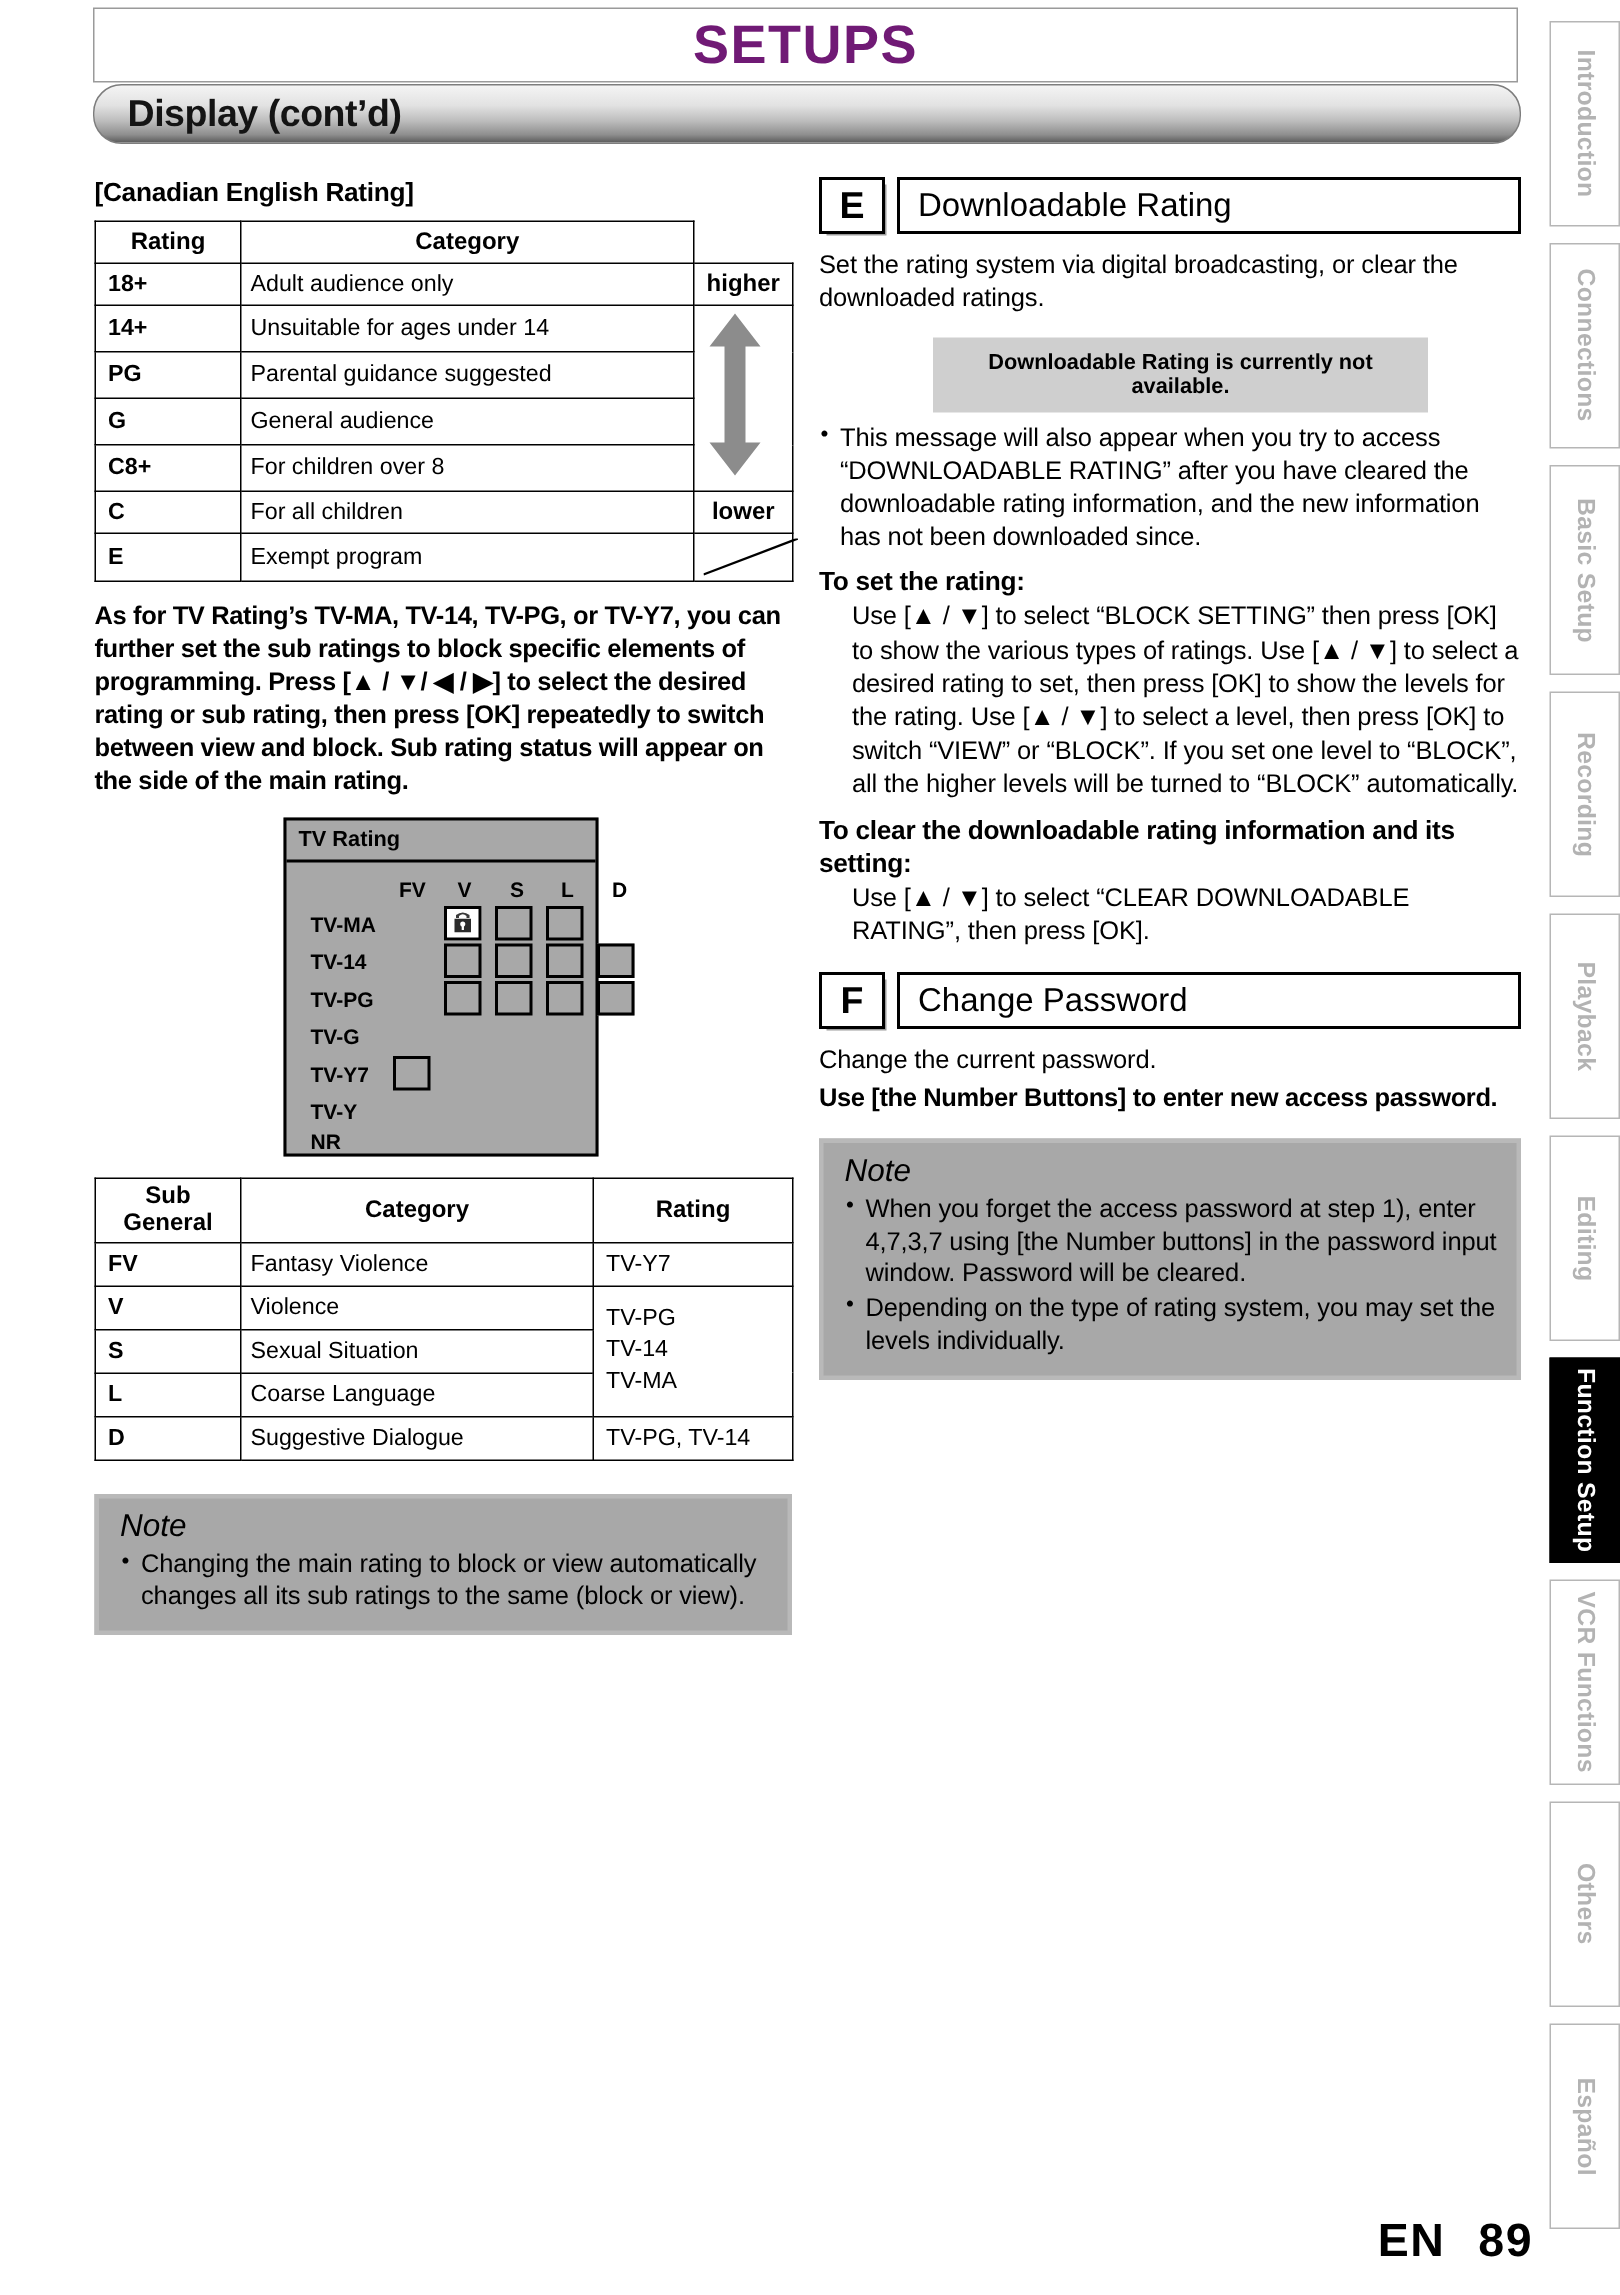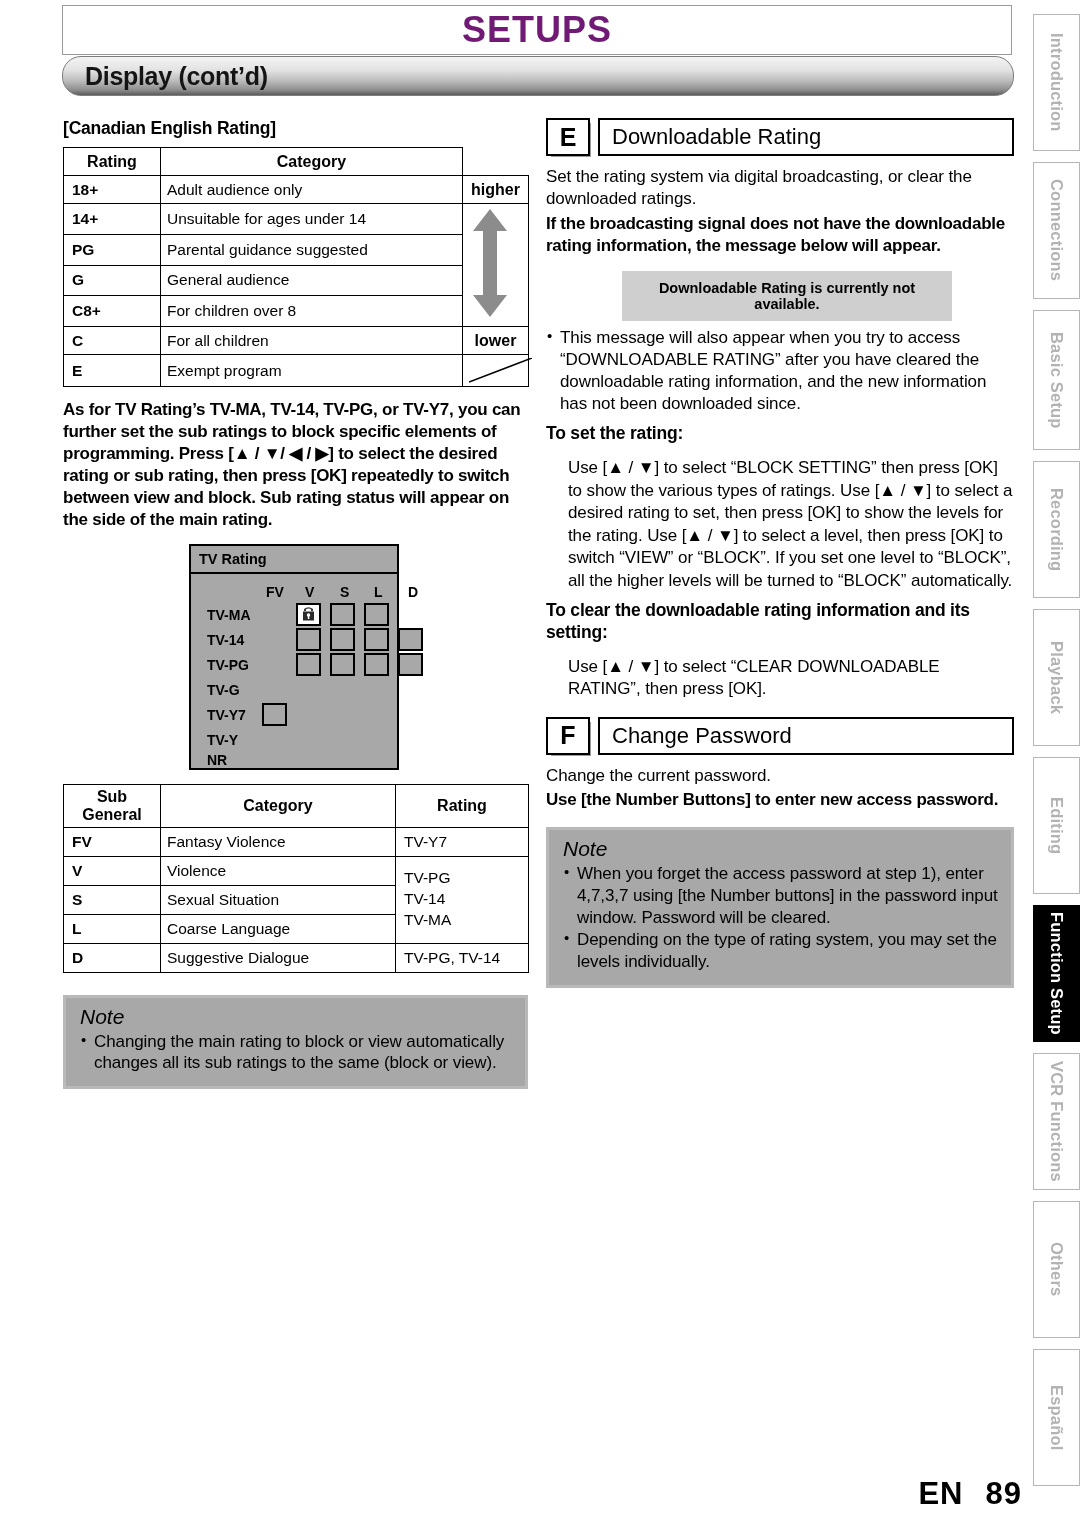--- a/index.html
+++ b/index.html
@@ -113,21 +113,21 @@
   .osdmsg{
     background:#cfcfcf;font-size:14.5px;font-weight:bold;color:#000;
     padding:9px 10px;margin:14px 0 6px 76px;width:330px;box-sizing:border-box;text-align:center;
   }
 
   ul.bullets{margin:4px 0 0 0;padding:0;list-style:none;}
   ul.bullets li{font-size:17px;line-height:1.30;position:relative;padding-left:14px;letter-spacing:-0.1px;}
   ul.bullets li:before{content:"\2022";position:absolute;left:1px;top:-1px;font-size:15px;}
 
   p.hdbold{font-size:17.5px;font-weight:bold;margin:8px 0 0 0;letter-spacing:-0.2px;line-height:1.25;}
-  p.indent{font-size:17px;line-height:1.32;margin:12px 0 0 22px;letter-spacing:-0.1px;}
+  p.indent{font-size:17px;line-height:1.32;margin:1px 0 0 22px;letter-spacing:-0.1px;}
 
   
   .tabs{position:absolute;left:1033px;top:14px;width:47px;}
   .tab{
     width:47px;border:1px solid #b6b6b6;background:#fff;box-sizing:border-box;
     display:flex;align-items:center;justify-content:center;margin-bottom:11px;
   }
   .tab span{
     writing-mode:vertical-rl;text-orientation:mixed;
     font-size:16.5px;font-weight:bold;color:#b3b3b3;letter-spacing:0.2px;white-space:nowrap;
@@ -316,21 +316,20 @@
 
   <div class="col-right">
 
     <div class="letterrow">
       <div class="lettershadow"></div>
       <div class="letterbox">E</div>
       <div class="letterlabel">Downloadable Rating</div>
     </div>
 
     <p class="plain">Set the rating system via digital broadcasting, or clear the downloaded ratings.</p>
-    <p class="bld" style="margin-top:2px;">If the broadcasting signal does not have the downloadable rating information, the message below will appear.</p>
 
     <div class="osdmsg">Downloadable Rating is currently not available.</div>
 
     <ul class="bullets">
       <li>This message will also appear when you try to access “DOWNLOADABLE RATING” after you have cleared the downloadable rating information, and the new information has not been downloaded since.</li>
     </ul>
 
     <p class="hdbold">To set the rating:</p>
     <p class="indent">Use [▲ / ▼] to select “BLOCK SETTING” then press [OK] to show the various types of ratings. Use [▲ / ▼] to select a desired rating to set, then press [OK] to show the levels for the rating. Use [▲ / ▼] to select a level, then press [OK] to switch “VIEW” or “BLOCK”. If you set one level to “BLOCK”, all the higher levels will be turned to “BLOCK” automatically.</p>
 

